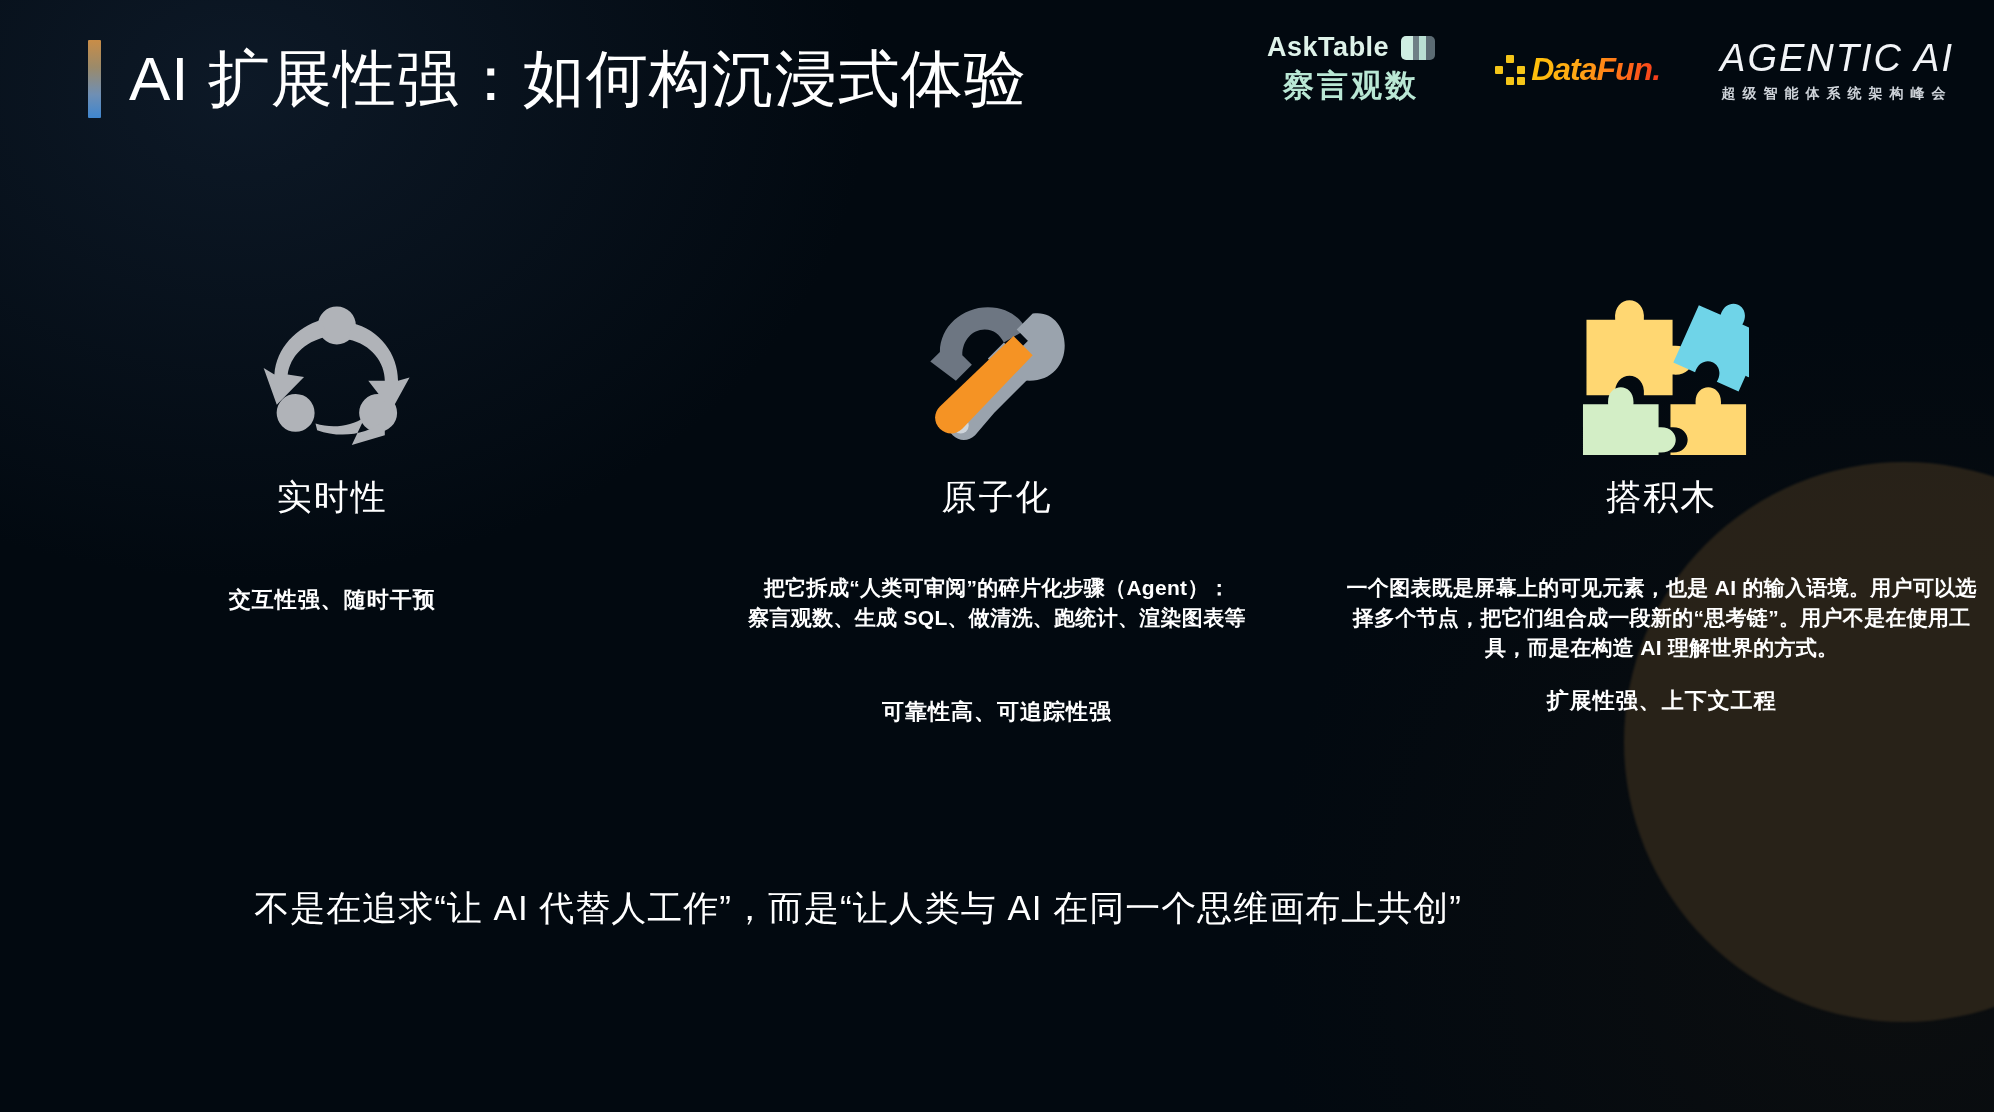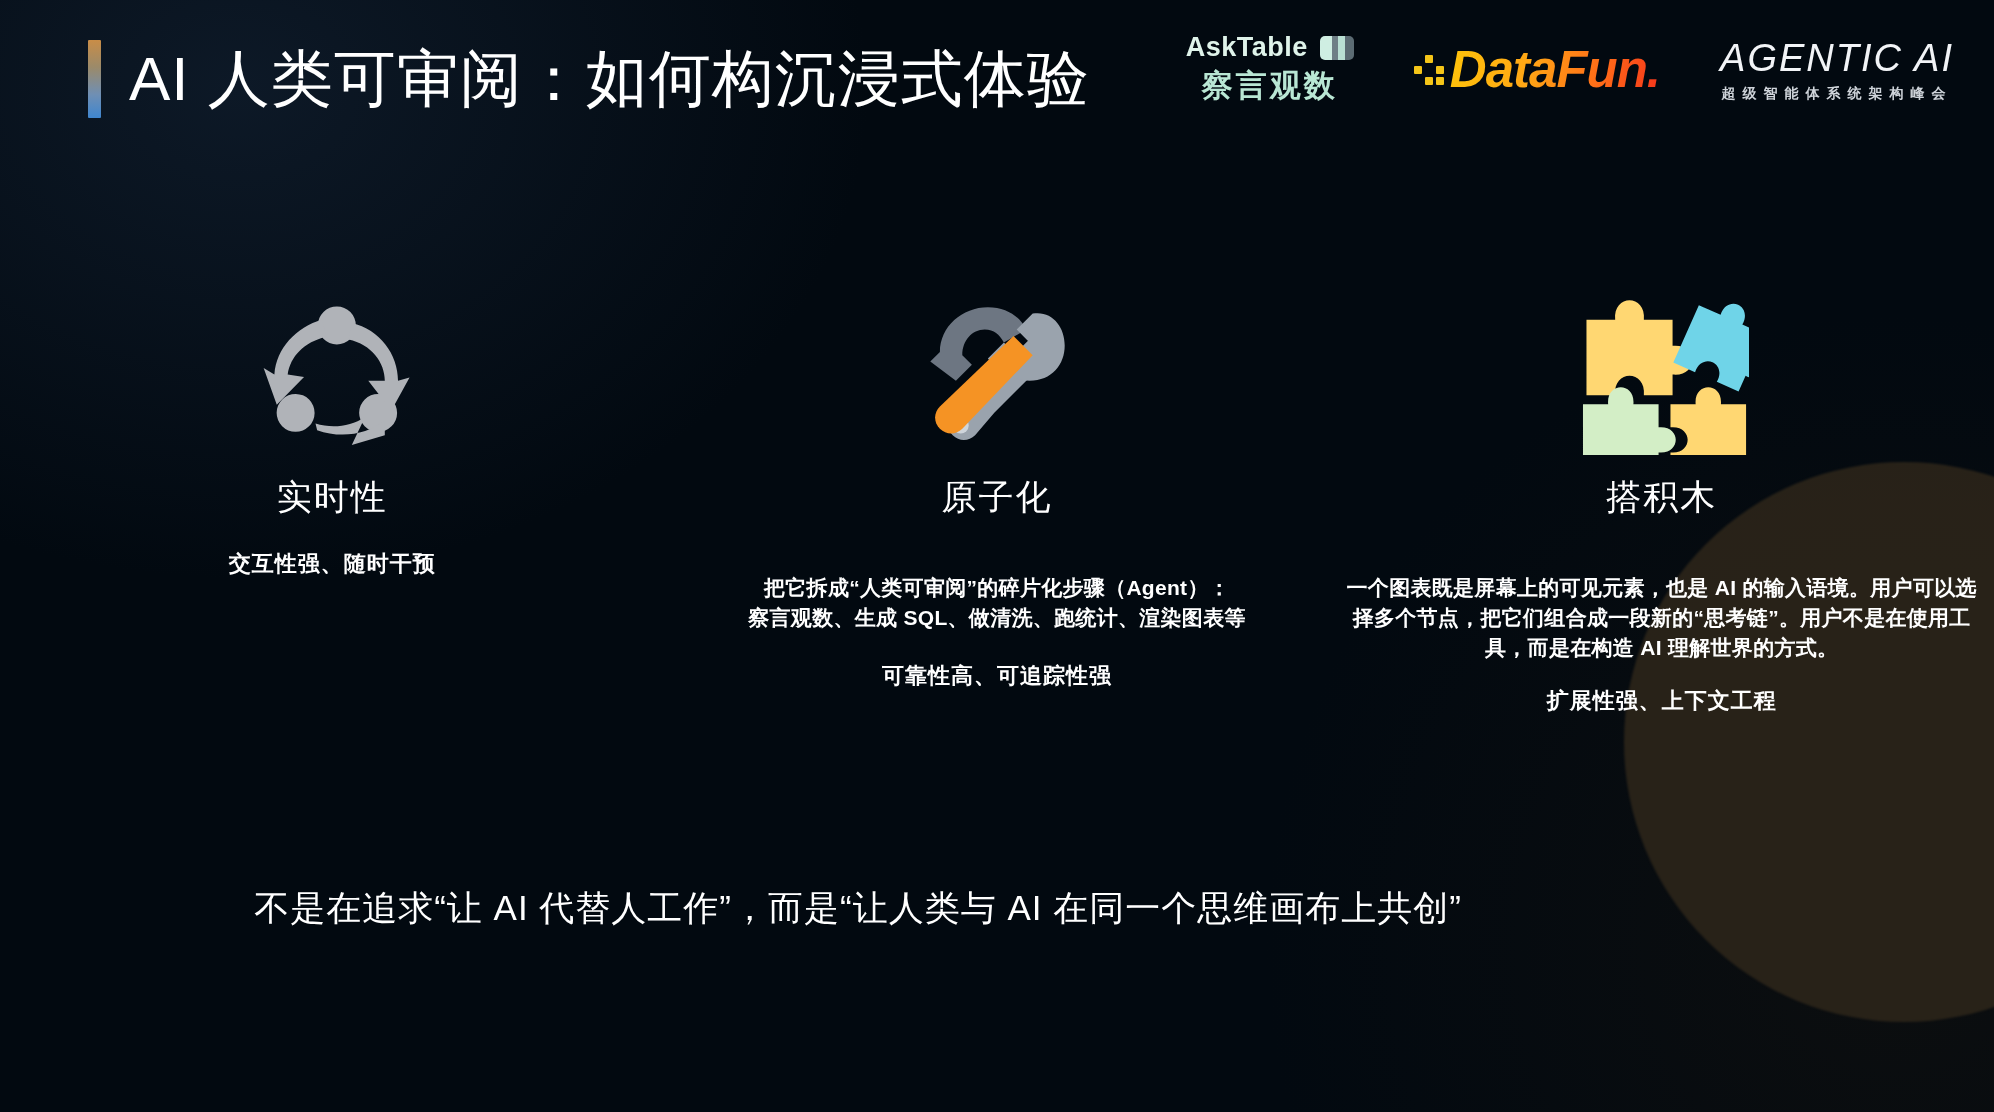--- a/index.html
+++ b/index.html
@@ -72,21 +72,21 @@
 
   
   .logo-datafun{ display:flex; align-items:center; gap:4px; }
   .df-dots{
     display:grid; grid-template-columns:repeat(3,8px); grid-template-rows:repeat(3,8px);
     gap:3px; margin-right:2px;
   }
   .df-dots i{ display:block; width:8px; height:8px; background:#f5c518; border-radius:1px; }
   .df-dots i.off{ background:transparent; }
   .df-text{
-    font-size:51px; font-weight:700; font-style:italic; letter-spacing:-1px;
+    font-size:32px; font-weight:700; font-style:italic; letter-spacing:-1px;
     background:linear-gradient(100deg,#ffc40a 0%,#ffa615 38%,#ff6a18 72%,#f5351b 100%);
     -webkit-background-clip:text; background-clip:text; color:transparent;
   }
 
   
   .logo-agentic{ display:flex; flex-direction:column; align-items:center; gap:5px; }
   .ag-name{
     color:#f2f4f7; font-size:38px; font-weight:400; font-style:italic;
     letter-spacing:2px;
   }
@@ -110,21 +110,21 @@
 
   .col-desc{
     margin-top:52px;
     color:#ffffff; font-size:21px; font-weight:700; line-height:1.42;
     text-align:center; letter-spacing:.3px;
     max-width:560px;
   }
   .col:nth-child(3) .col-desc{ max-width:640px; }
 
   .col-tag{
-    margin-top:28px;
+    margin-top:64px;
     color:#ffffff; font-size:22px; font-weight:700; letter-spacing:1px;
   }
   .col-3 .col-tag{ margin-top:24px; }
 
   .footnote{
     position:absolute; left:0; top:885px; width:1716px;
     text-align:center;
     color:#ffffff; font-size:35px; font-weight:400; letter-spacing:1px;
   }
 </style>
@@ -132,21 +132,21 @@
 <body>
 
 <div class="slide">
 
   <div class="bg-circle"></div>
 
   <div class="header">
 
     <div class="title-wrap">
       <div class="accent-bar"></div>
-      <div class="slide-title">AI 人类可审阅：如何构沉浸式体验</div>
+      <div class="slide-title">AI 扩展性强：如何构沉浸式体验</div>
     </div>
 
     <div class="logos">
 
       <div class="logo-asktable">
         <div class="at-top">
           <span class="at-name">AskTable</span>
           <span class="at-mark"></span>
         </div>
         <div class="at-cn">察言观数</div>

